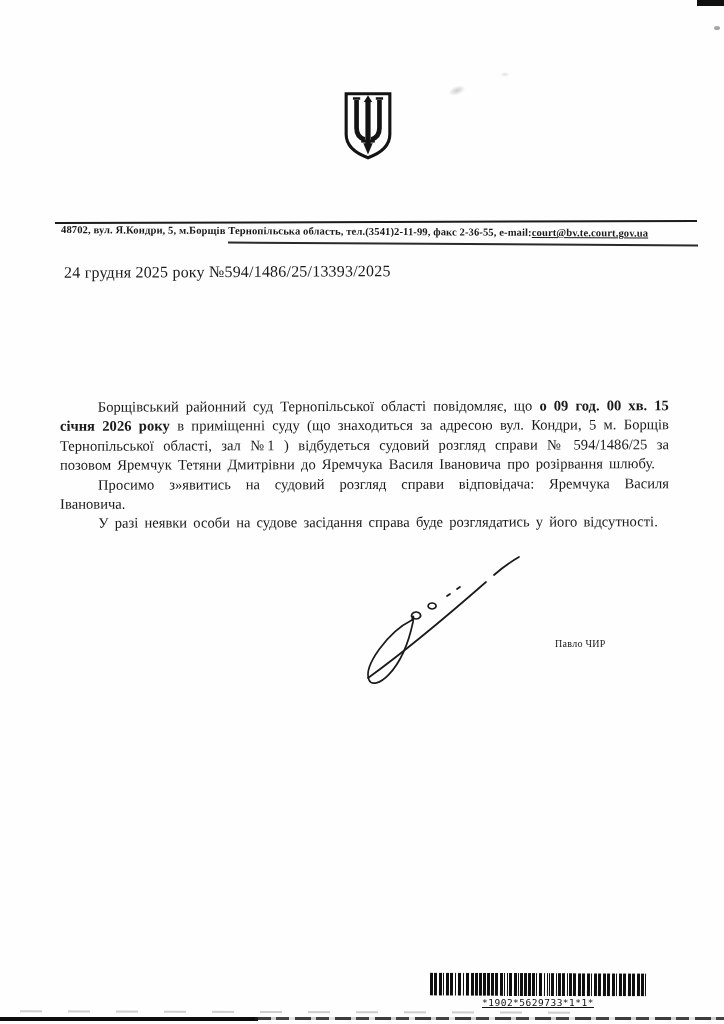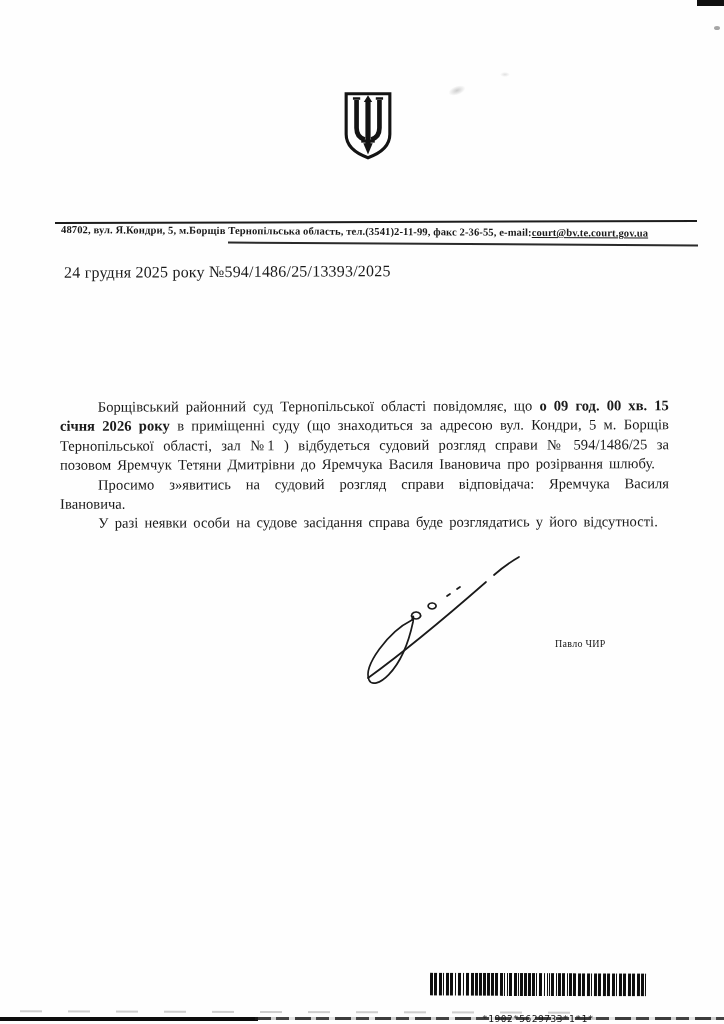--- a/index.html
+++ b/index.html
@@ -42,21 +42,21 @@
   .body-block { position: absolute; left: 60px; top: 397px; width: 609px; font-size: 14.6px; line-height: 19.4px; text-align: justify; transform: rotate(-.15deg); }
   .body-block p { margin: 0; text-indent: 38px; word-spacing: 2.5px; }
   .bold-span { font-weight: bold; }
   
   .judge-title { position: absolute; left: 95px; top: 609px; font-size: 14.4px; line-height: 21.5px; transform: rotate(.25deg); }
   .judge-name { position: absolute; left: 531px; top: 638px; font-size: 10px; letter-spacing: .3px; margin-left: 24px; }
   .signature-wrap { position: absolute; left: 356px; top: 556px; width: 170px; height: 136px; }
   
   .barcode-block { position: absolute; left: 430px; top: 973px; width: 216px; }
   .barcode-bars { height: 23px; overflow: hidden; white-space: nowrap; font-size: 0; transform: rotate(.2deg); }
-  .barcode-caption { text-align: center; font-family: "DejaVu Sans Mono", monospace; font-size: 9.5px; letter-spacing: .5px; color: #111; margin-top: 17px; }
+  .barcode-caption { text-align: center; font-family: "DejaVu Sans Mono", monospace; font-size: 9.5px; letter-spacing: .5px; color: #111; margin-top: 1px; text-decoration: underline; }
 </style>
 </head>
 <body>
 
 <div class="page">
 
   <div class="corner-blot"></div>
   <div class="corner-dot"></div>
   <div class="smudge-1"></div>
   <div class="smudge-2"></div>

